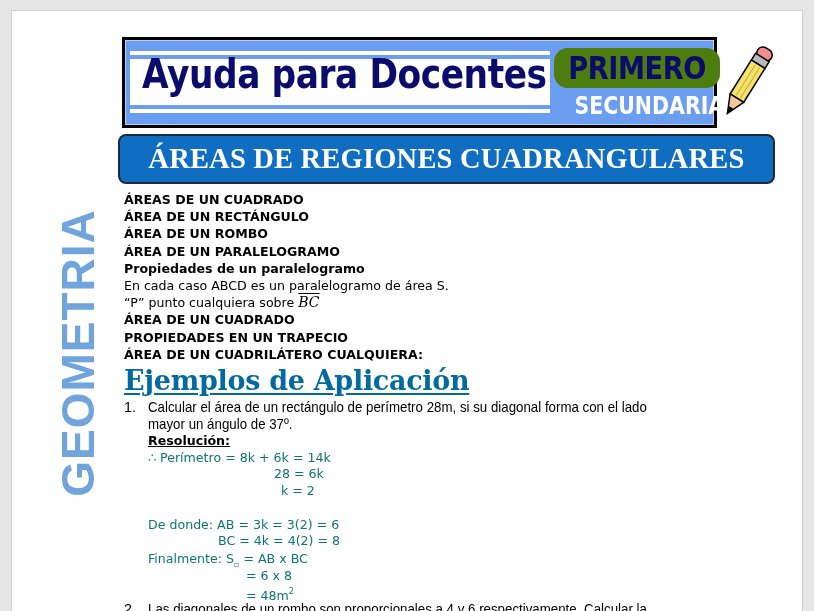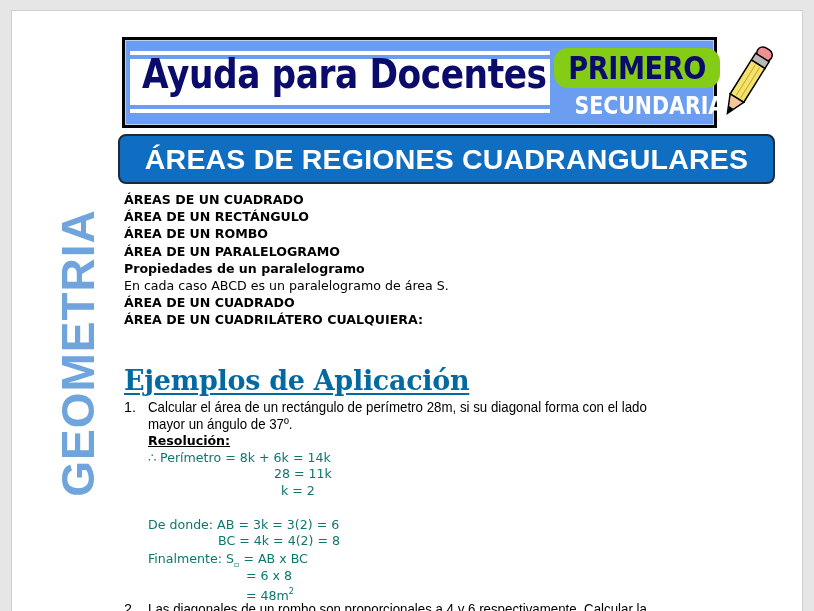--- a/index.html
+++ b/index.html
@@ -33,42 +33,42 @@
   .banner-strip::after { bottom: 4px; }
   .banner-title {
     position: absolute; left: 16px; top: 10px;
     font-family: "DejaVu Sans", sans-serif; font-weight: bold;
     font-size: 40px; color: #0b0b6b; letter-spacing: -0.5px;
     transform: scaleX(0.86); transform-origin: left center;
     white-space: nowrap;
   }
   .level-pill {
     position: absolute; left: 428px; top: 7px; width: 166px; height: 40px;
-    background: #84cc16; border-radius: 14px;
+    background: #4d7c0f; border-radius: 14px;
     display: flex; align-items: center; justify-content: center;
   }
   .level-primary {
     font-family: "DejaVu Sans", sans-serif; font-weight: bold; font-size: 32px;
     color: #0b0b6b; transform: scaleX(0.85); letter-spacing: -0.5px;
   }
   .level-secondary {
     position: absolute; left: 434px; top: 50px; width: 160px; text-align: center;
     font-family: "DejaVu Sans", sans-serif; font-weight: bold; font-size: 25px;
     color: #ffffff; transform: scaleX(0.82); letter-spacing: 0px;
   }
   .pencil { position: absolute; left: 594px; top: 0px; width: 54px; height: 82px; }
 
   
   .title-bar {
     position: absolute; left: 118px; top: 134px; width: 657px; height: 50px;
     background: #0f6dc2; border: 2px solid #1d2a3a; border-radius: 8px;
     display: flex; align-items: center; justify-content: center;
   }
   .title-text {
-    font-family: Liberation Sans, sans-serif; font-weight: bold; font-size: 28.5px;
+    font-family: Liberation Serif, serif; font-weight: bold; font-size: 28.5px;
     color: #ffffff; letter-spacing: 0.2px; white-space: nowrap;
   }
 
   
   .side-label {
     position: absolute; left: 53px; top: 518px; width: 330px; height: 50px;
     transform: rotate(-90deg); transform-origin: left top;
     font-family: "Liberation Sans", sans-serif; font-weight: bold; font-size: 46px;
     color: #6fa5dc; letter-spacing: 1px; white-space: nowrap; line-height: 50px;
     text-align: center;
@@ -132,37 +132,39 @@
 
 <div class="side-label">GEOMETRIA</div>
 
 <div class="content">
   <div class="line bold">ÁREAS DE UN CUADRADO</div>
   <div class="line bold">ÁREA DE UN RECTÁNGULO</div>
   <div class="line bold">ÁREA DE UN ROMBO</div>
   <div class="line bold">ÁREA DE UN PARALELOGRAMO</div>
   <div class="line bold">Propiedades de un paralelogramo</div>
   <div class="line">En cada caso ABCD es un paralelogramo de área S.</div>
+  <div class="line"><span>“P” punto cualquiera sobre</span><span class="overline">BC</span></div>
   <div class="line bold">ÁREA DE UN CUADRADO</div>
+  <div class="line bold">PROPIEDADES EN UN TRAPECIO</div>
   <div class="line bold">ÁREA DE UN CUADRILÁTERO CUALQUIERA:</div>
 </div>
 
 <div class="examples-heading">Ejemplos de Aplicación</div>
 
 <div class="prob" style="top:399px;">
   <span class="prob-num">1.</span>
   <span class="prob-text">Calcular el área de un rectángulo de perímetro 28m, si su diagonal forma con el lado</span>
 </div>
 <div class="prob" style="top:416px;">
   <span class="prob-text">mayor un ángulo de 37º.</span>
 </div>
 <div class="res-label">Resolución:</div>
 
 <div class="sol" style="left:148px; top:450px;">∴ Perímetro = 8k + 6k = 14k</div>
-<div class="sol" style="left:274px; top:466px;">28 = 11k</div>
+<div class="sol" style="left:274px; top:466px;">28 = 6k</div>
 <div class="sol" style="left:281px; top:483px;">k = 2</div>
 <div class="sol" style="left:148px; top:517px;">De donde: AB = 3k = 3(2) = 6</div>
 <div class="sol" style="left:218px; top:533px;">BC = 4k = 4(2) = 8</div>
 <div class="sol" style="left:148px; top:551px;"><span>Finalmente: S</span><sub>▫</sub><span> = AB x BC</span></div>
 <div class="sol" style="left:246px; top:568px;">= 6 x 8</div>
 <div class="sol" style="left:246px; top:584px;"><span>= 48m</span><sup>2</sup></div>
 
 <div class="prob" style="top:601px;">
   <span class="prob-num">2.</span>
   <span class="prob-text">Las diagonales de un rombo son proporcionales a 4 y 6 respectivamente. Calcular la</span>

